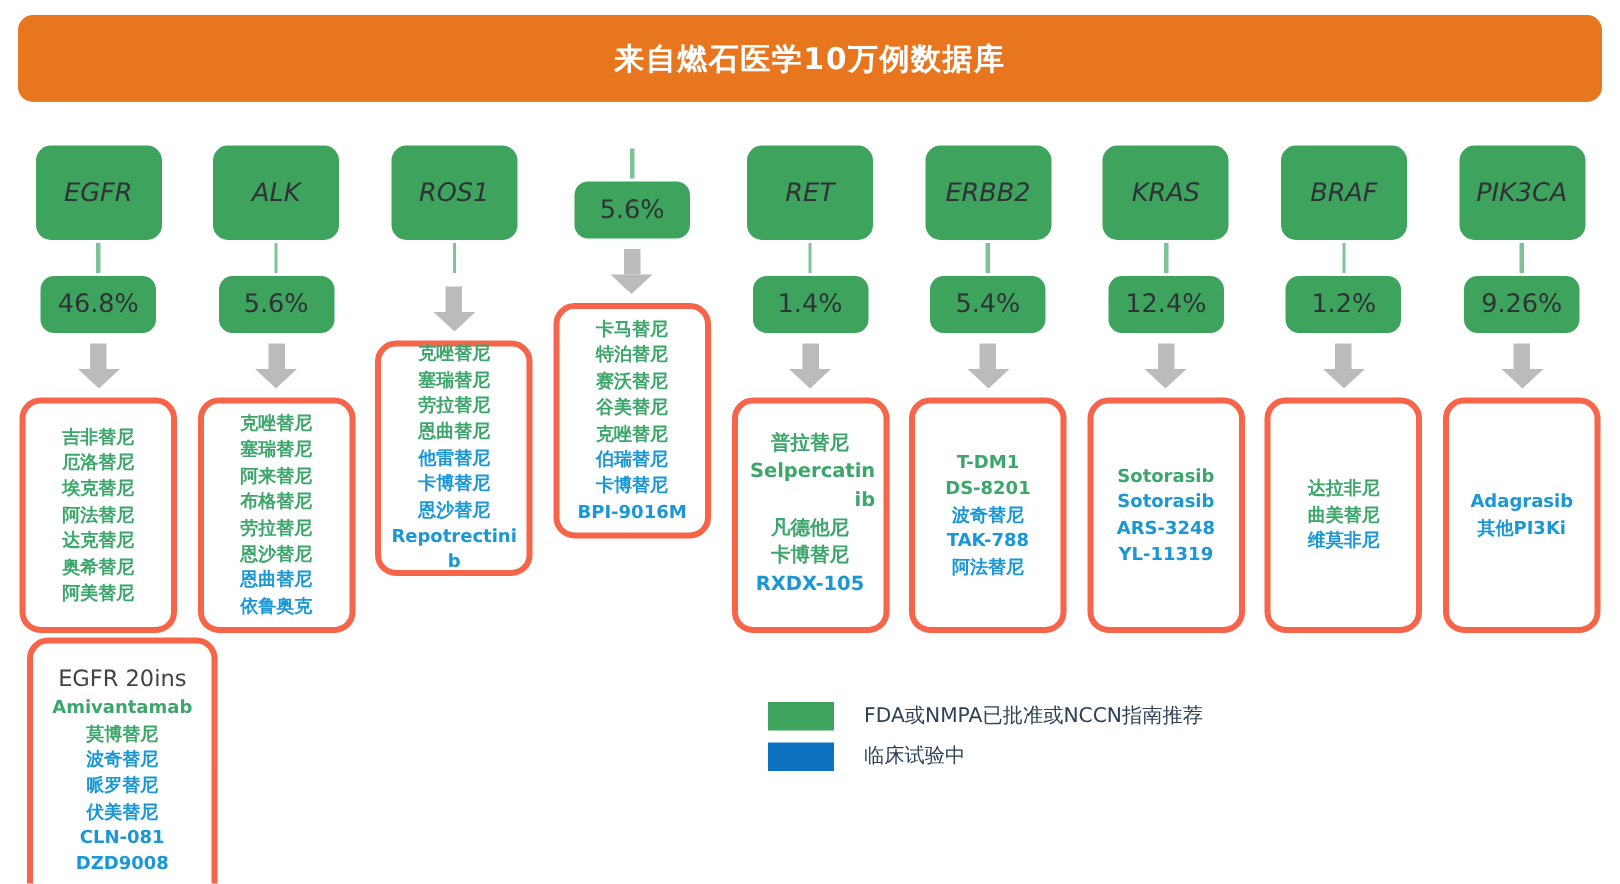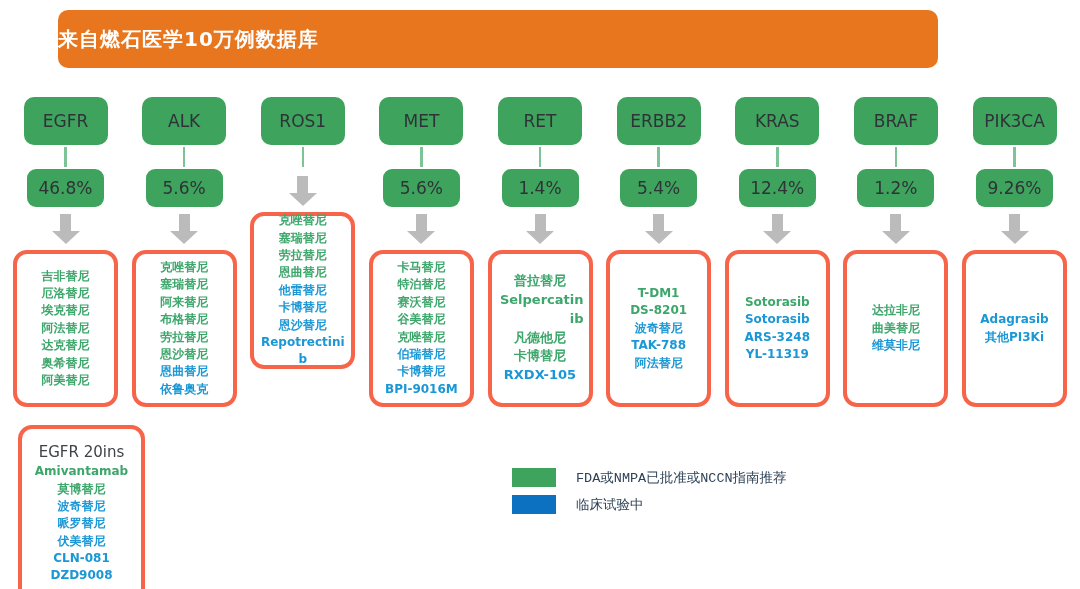--- a/index.html
+++ b/index.html
@@ -4,29 +4,29 @@
 <style>
   :root{
     --orange:#E8761E; --green:#3EA35C; --coral:#F6644A; --arrow-gray:#BBBBBB;
     --drug-green:#3DA66B; --drug-blue:#1A97D4; --legend-blue:#0B71C0;
     --dark-text:#2F3338; --legend-text:#2E4257; --connector-green:#7CC396;
   }
   *{box-sizing:border-box;}
   body{margin:0;background:#fff;font-family:"DejaVu Sans","Liberation Sans",sans-serif;}
   .canvas{position:relative;width:1080px;height:589px;background:#ffffff;overflow:hidden;}
 
-  .title-bar{position:absolute;left:12px;top:10px;width:880px;height:58px;
-    background:var(--orange);border-radius:10px;display:flex;align-items:center;margin-left:46px;}
+  .title-bar{position:absolute;left:12px;top:10px;width:1056px;height:58px;
+    background:var(--orange);border-radius:10px;display:flex;align-items:center;justify-content:center;}
   .title-bar span{color:#ffffff;font-size:20px;font-weight:bold;letter-spacing:1px;}
 
   .columns{position:absolute;left:13px;top:97px;width:1054px;display:flex;justify-content:space-between;}
   .column{width:105px;display:flex;flex-direction:column;align-items:center;}
 
   .box{background:var(--green);color:var(--dark-text);display:flex;align-items:center;justify-content:center;}
-  .gene-box{width:84px;height:48px;border-radius:10px;font-size:17px;}
+  .gene-box{width:84px;height:63px;border-radius:10px;font-size:17px;font-style:italic;}
   .pct-box{width:77px;height:38px;border-radius:9px;font-size:17px;}
   .connector{width:2.5px;height:20px;background:var(--connector-green);margin:2px 0;}
 
   .arrow{margin:7px 0 6px;display:flex;flex-direction:column;align-items:center;}
   .arrow-stem{width:11px;height:17px;background:var(--arrow-gray);}
   .arrow-head{width:0;height:0;border-left:14px solid transparent;border-right:14px solid transparent;
     border-top:13px solid var(--arrow-gray);}
 
   .drug-box{width:105px;height:157px;border:4px solid var(--coral);border-radius:14px;background:#fff;
     display:flex;flex-direction:column;justify-content:center;align-items:center;padding:4px 5px;}
@@ -34,21 +34,21 @@
     overflow-wrap:break-word;word-break:break-word;}
   .col-ret .drug{font-size:13px;word-break:break-all;text-align:right;}
   .drug.approved{color:var(--drug-green);}
   .drug.trial{color:var(--drug-blue);}
 
   .extra-box{position:absolute;left:18px;top:425px;width:127px;height:177px;border:4px solid var(--coral);
     border-radius:14px;background:#fff;display:flex;flex-direction:column;justify-content:center;align-items:center;padding:4px 6px;}
   .extra-title{font-size:15px;color:#3E4347;line-height:1.4;}
 
   .legend{position:absolute;left:512px;top:468px;display:flex;flex-direction:column;gap:8px;}
-  .legend-row{display:flex;align-items:flex-end;gap:20px;font-family:Liberation Mono, monospace;}
+  .legend-row{display:flex;align-items:flex-start;gap:20px;}
   .legend-swatch{width:44px;height:19px;}
   .legend-label{font-size:13.5px;color:var(--legend-text);}
 </style>
 </head>
 <body>
 
 <div class="canvas">
   <div class="title-bar">
     <span>来自燃石医学10万例数据库</span>
   </div>
@@ -103,21 +103,20 @@
           <div class="drug approved">塞瑞替尼</div>
           <div class="drug approved">劳拉替尼</div>
           <div class="drug approved">恩曲替尼</div>
           <div class="drug trial">他雷替尼</div>
           <div class="drug trial">卡博替尼</div>
           <div class="drug trial">恩沙替尼</div>
           <div class="drug trial">Repotrectinib</div>
         </div>
       </div>
       <div class="column col-met">
-        <div class="box gene-box">MET</div>
         <div class="connector"></div>
         <div class="box pct-box">5.6%</div>
         <div class="arrow">
           <div class="arrow-stem"></div>
           <div class="arrow-head"></div>
         </div>
         <div class="drug-box">
           <div class="drug approved">卡马替尼</div>
           <div class="drug approved">特泊替尼</div>
           <div class="drug approved">赛沃替尼</div>

